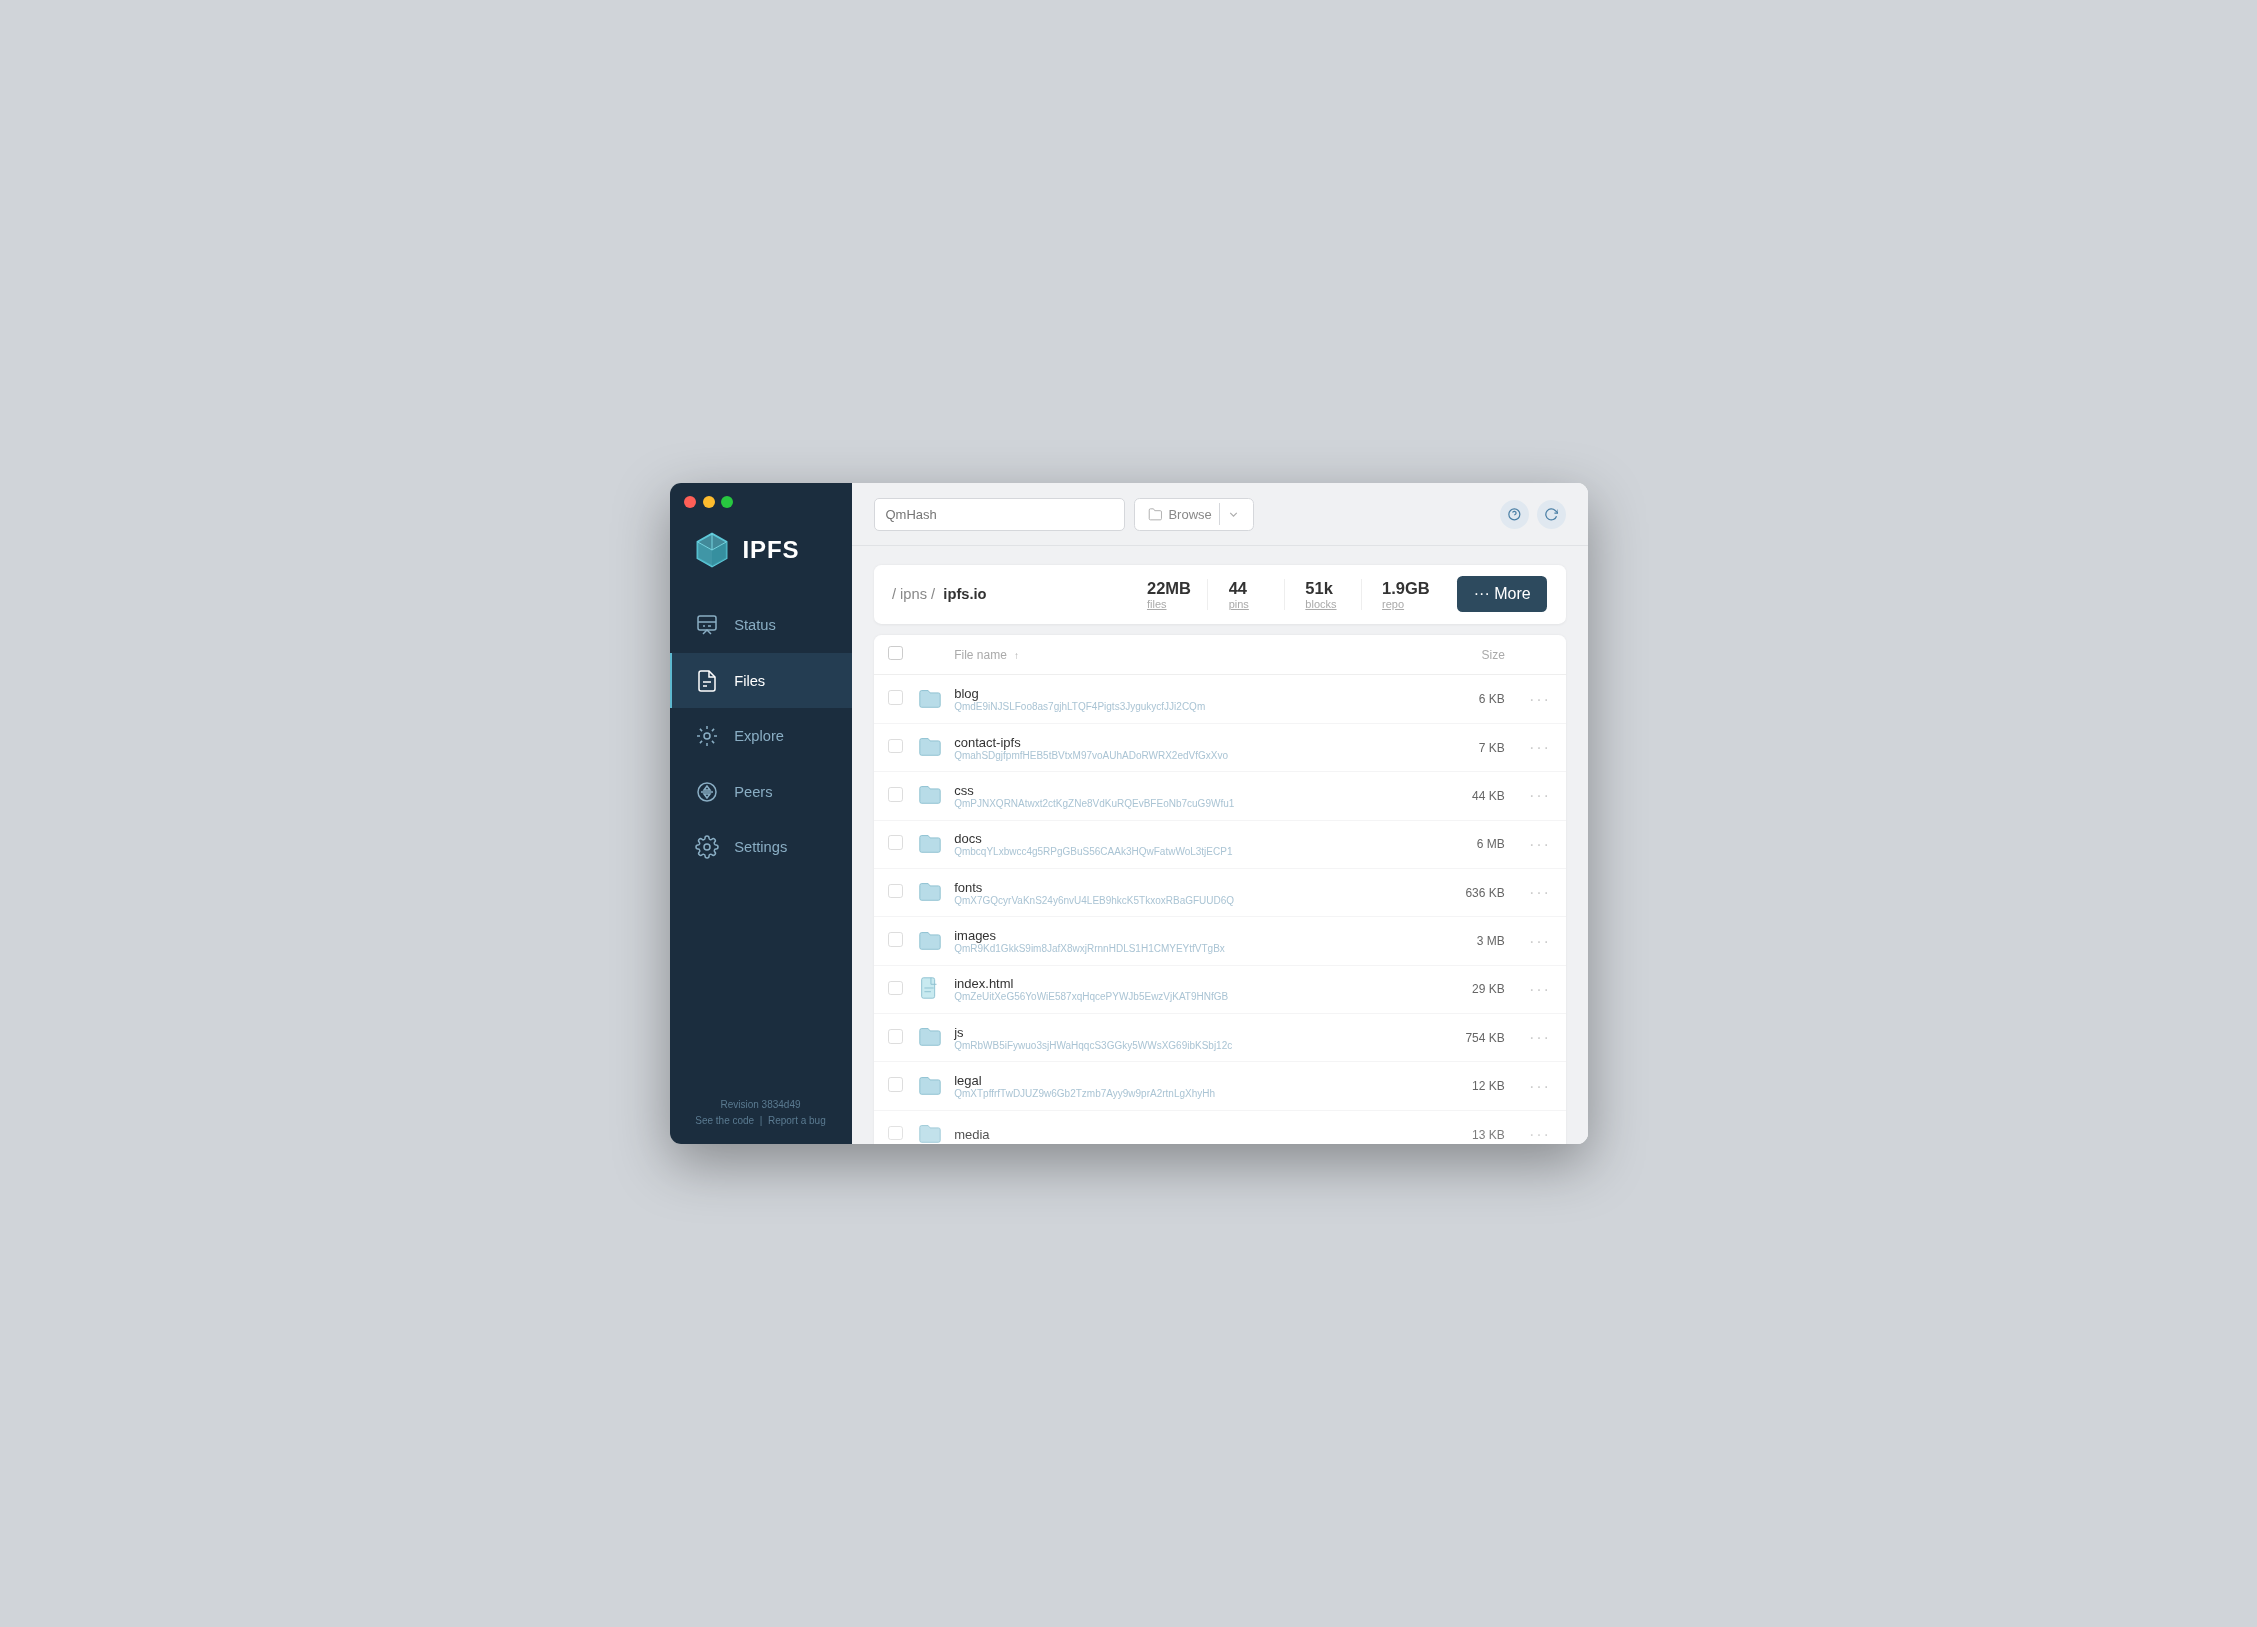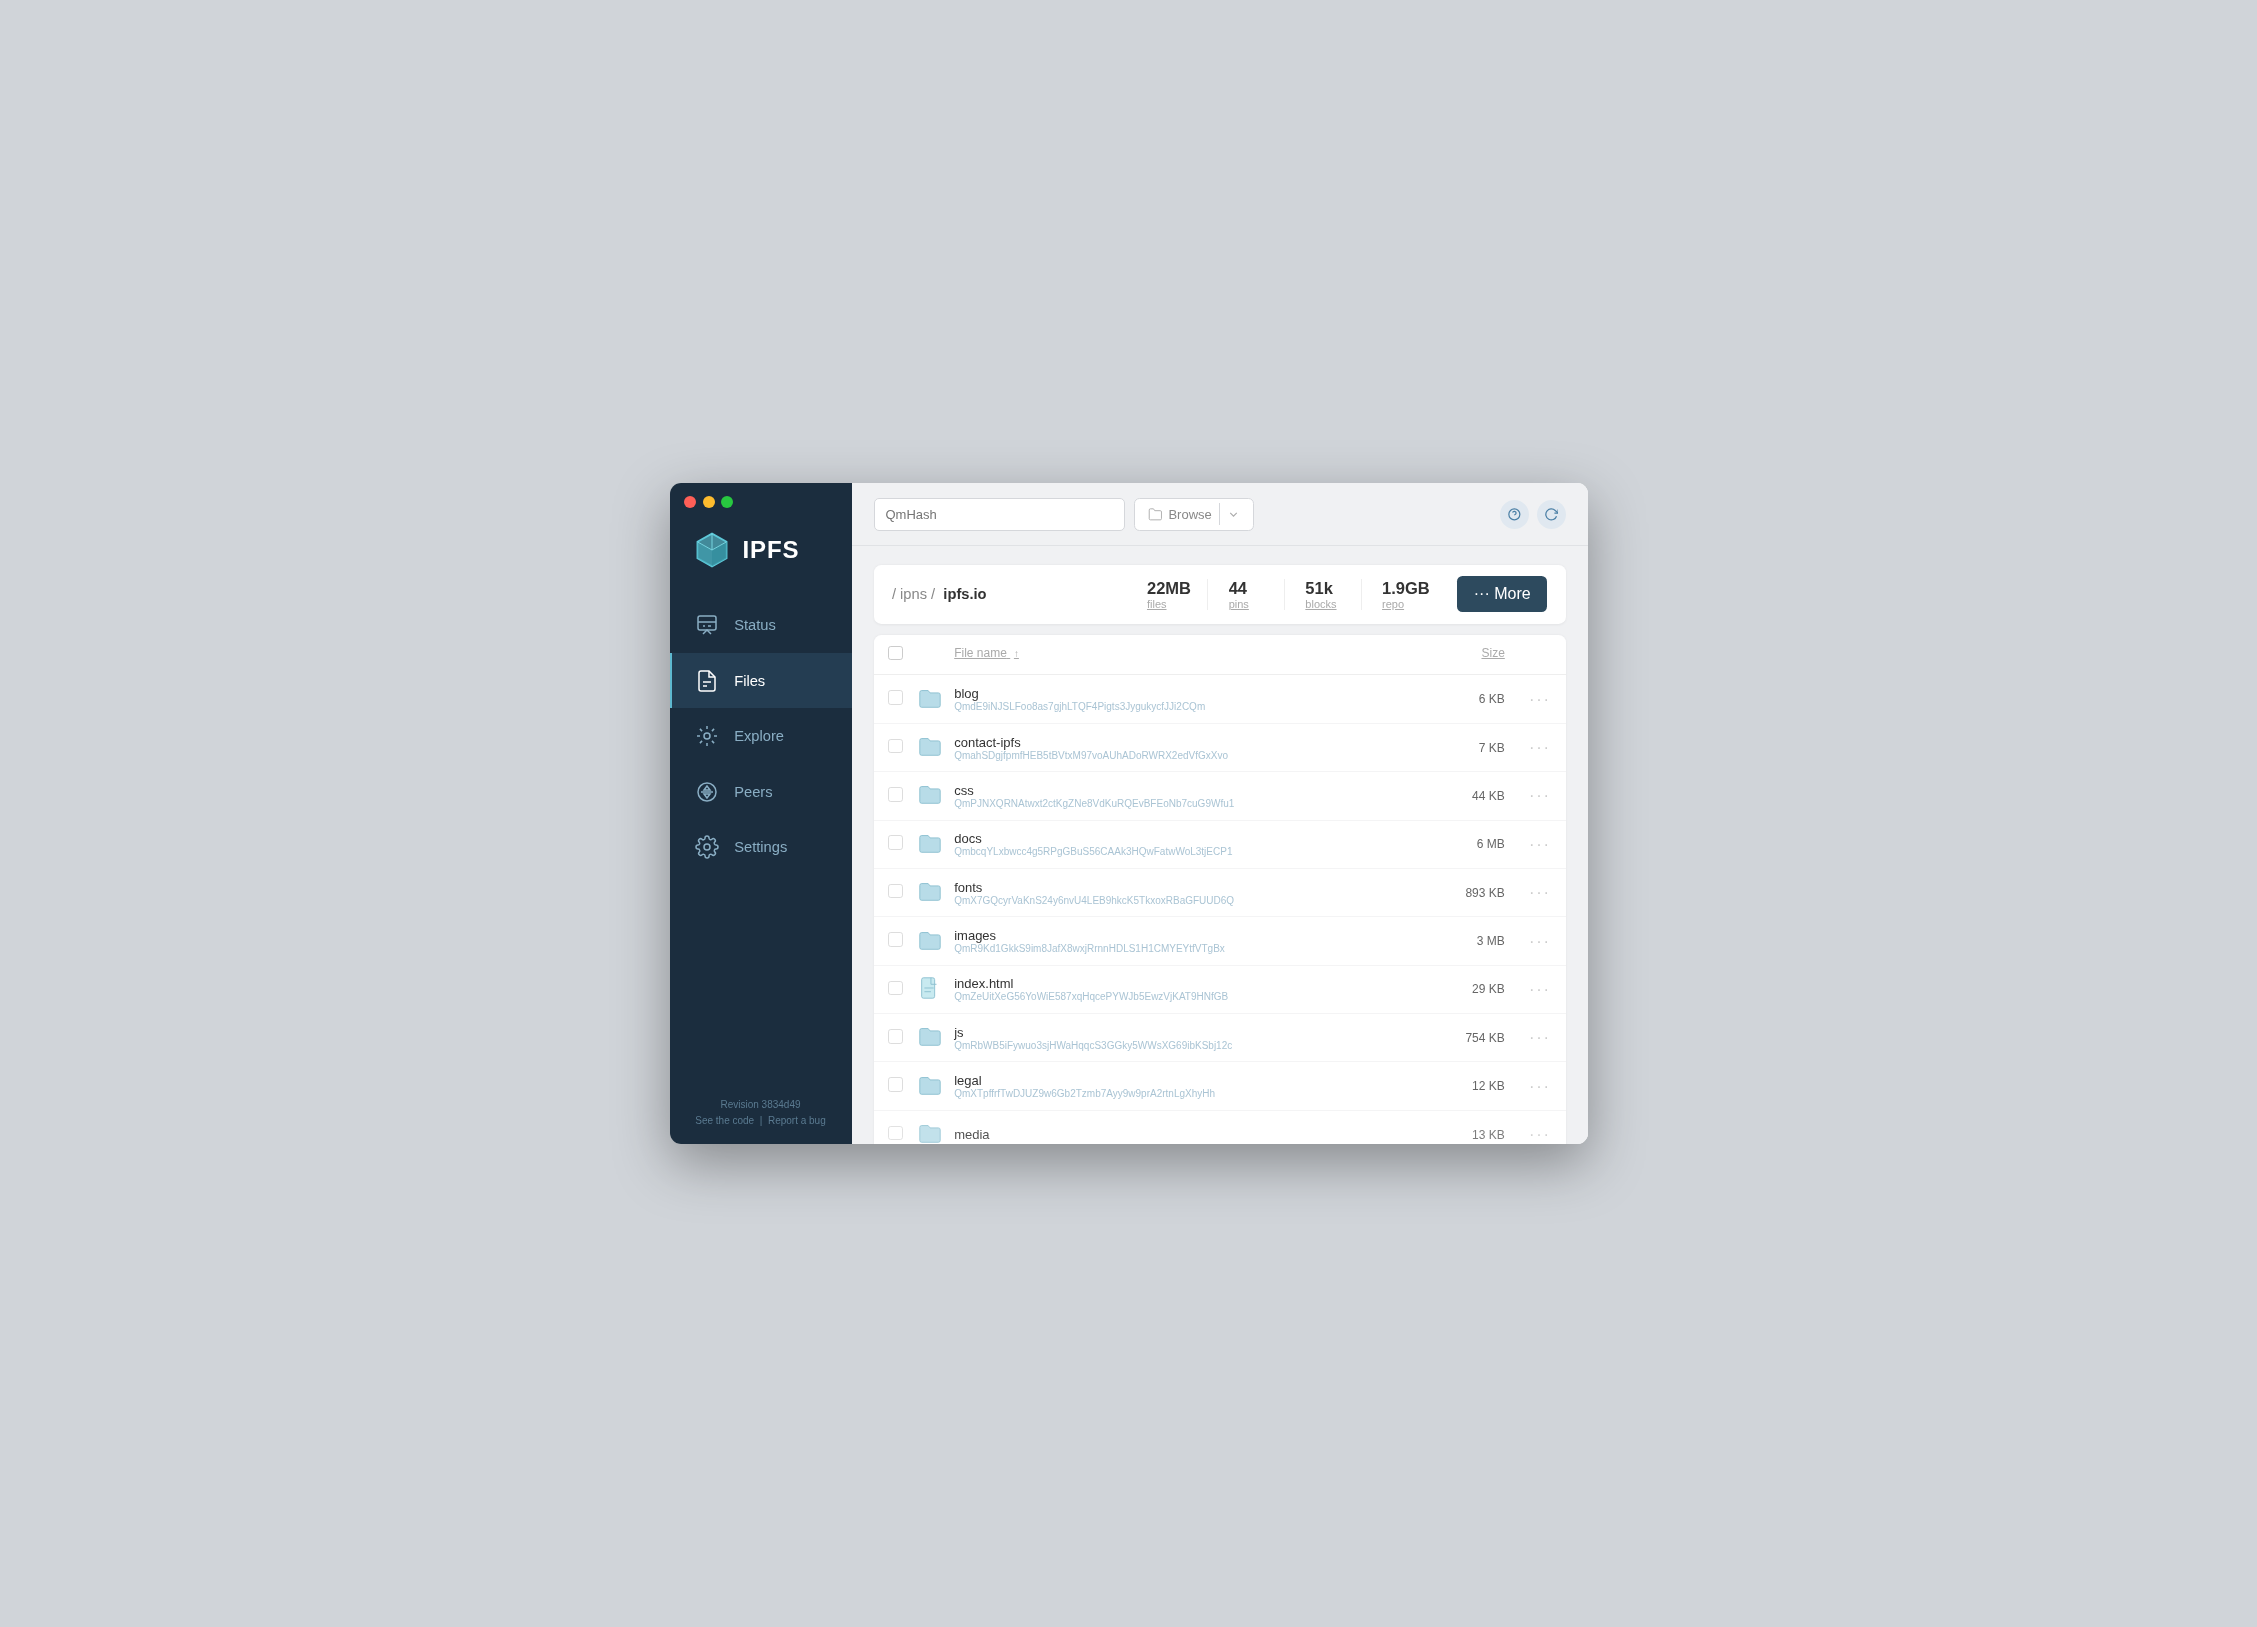--- a/index.html
+++ b/index.html
@@ -248,25 +248,25 @@
 
     
     .file-table {
       background: #fff;
       border-radius: 7.3px;
       box-shadow: 0 0.9px 2.8px rgba(0,0,0,0.06);
       overflow: hidden;
     }
     .file-table-header {
       display: flex;
+      align-items: center;
       padding: 11px 14.7px;
       border-bottom: 0.9px solid #eee;
       color: #aaa;
       font-size: 12px;
-      text-decoration: underline;
     }
     .col-check { width: 29px; flex-shrink: 0; }
     .col-icon { width: 37px; flex-shrink: 0; }
     .col-name { flex: 1; }
     .col-size { width: 92px; text-align: right; flex-shrink: 0; }
     .col-actions { width: 46px; flex-shrink: 0; }
     .header-check {
       width: 14.7px; height: 14.7px;
       border: 1.4px solid #ccc;
       border-radius: 2.8px;
@@ -567,21 +567,21 @@
           <div class="col-check"><span class="row-check"></span></div>
           <div class="col-icon">
             <svg class="folder-icon" viewBox="0 0 28 28">
               <path d="M3 8a2 2 0 0 1 2-2h7l2 2.5H23a2 2 0 0 1 2 2V22a2 2 0 0 1-2 2H5a2 2 0 0 1-2-2z" fill="#b8dce8" stroke="#8bbfcf" stroke-width="1"></path>
             </svg>
           </div>
           <div class="file-info col-name">
             <span class="file-name">fonts</span>
             <span class="file-hash">QmX7GQcyrVaKnS24y6nvU4LEB9hkcK5TkxoxRBaGFUUD6Q</span>
           </div>
-          <div class="file-size col-size">893 KB</div>
+          <div class="file-size col-size">636 KB</div>
           <div class="row-menu col-actions">···</div>
         </div>
 
         <div class="file-row">
           <div class="col-check"><span class="row-check"></span></div>
           <div class="col-icon">
             <svg class="folder-icon" viewBox="0 0 28 28">
               <path d="M3 8a2 2 0 0 1 2-2h7l2 2.5H23a2 2 0 0 1 2 2V22a2 2 0 0 1-2 2H5a2 2 0 0 1-2-2z" fill="#b8dce8" stroke="#8bbfcf" stroke-width="1"></path>
             </svg>
           </div>

